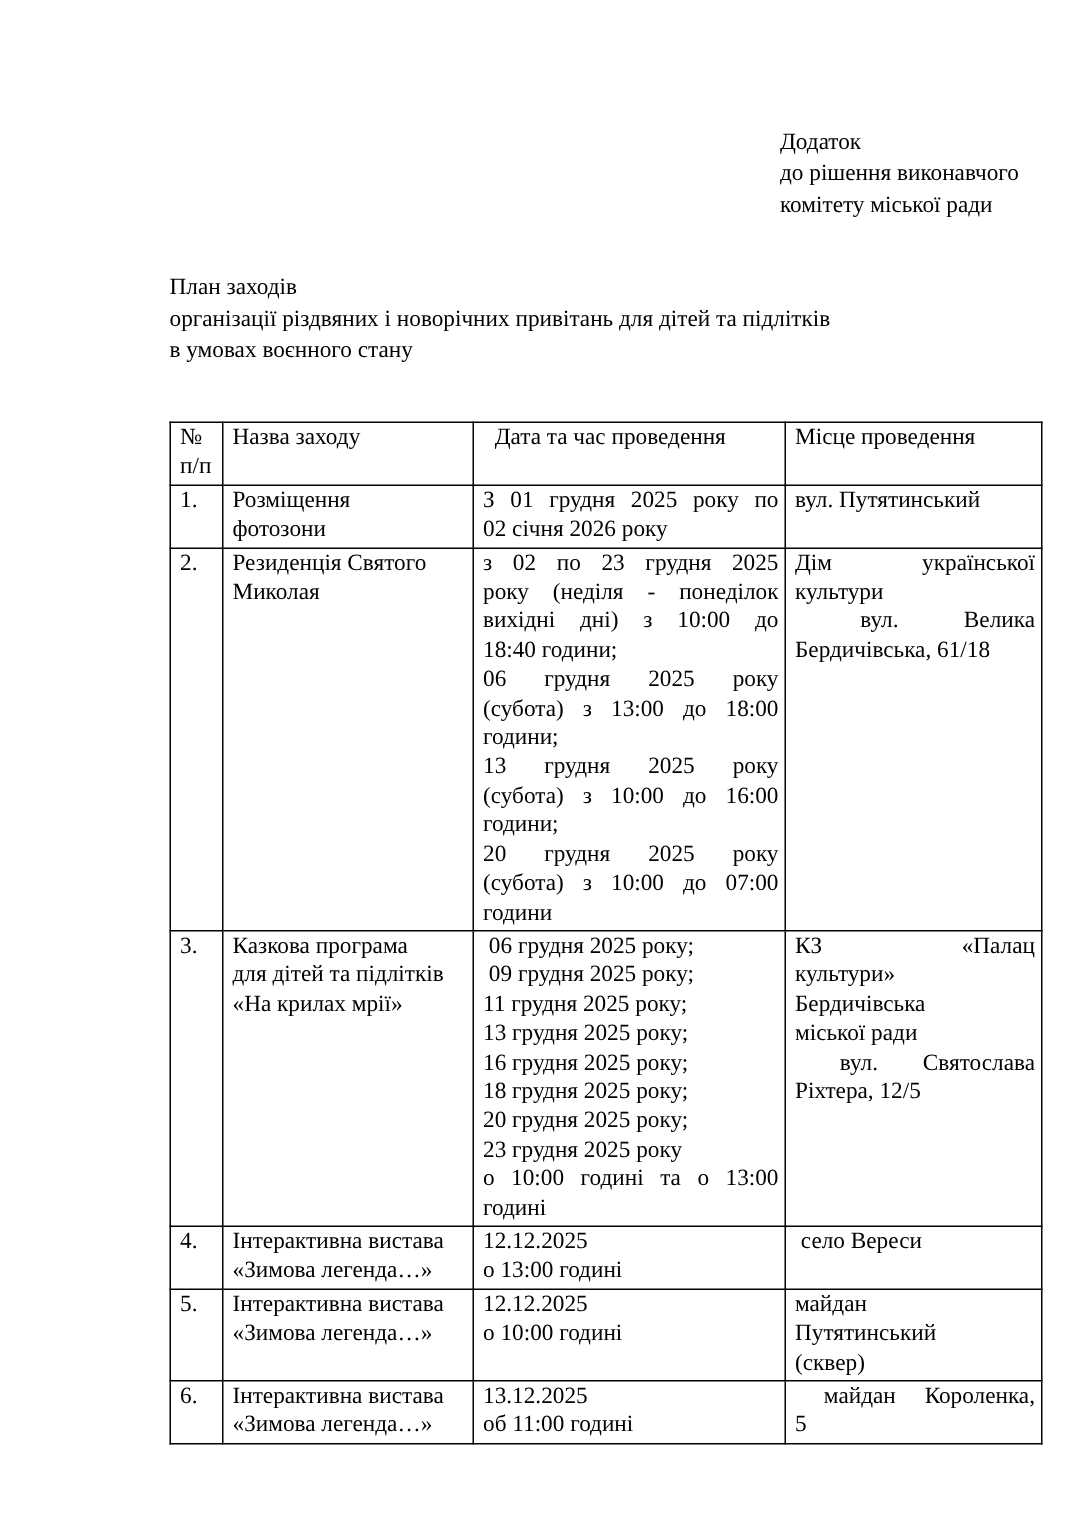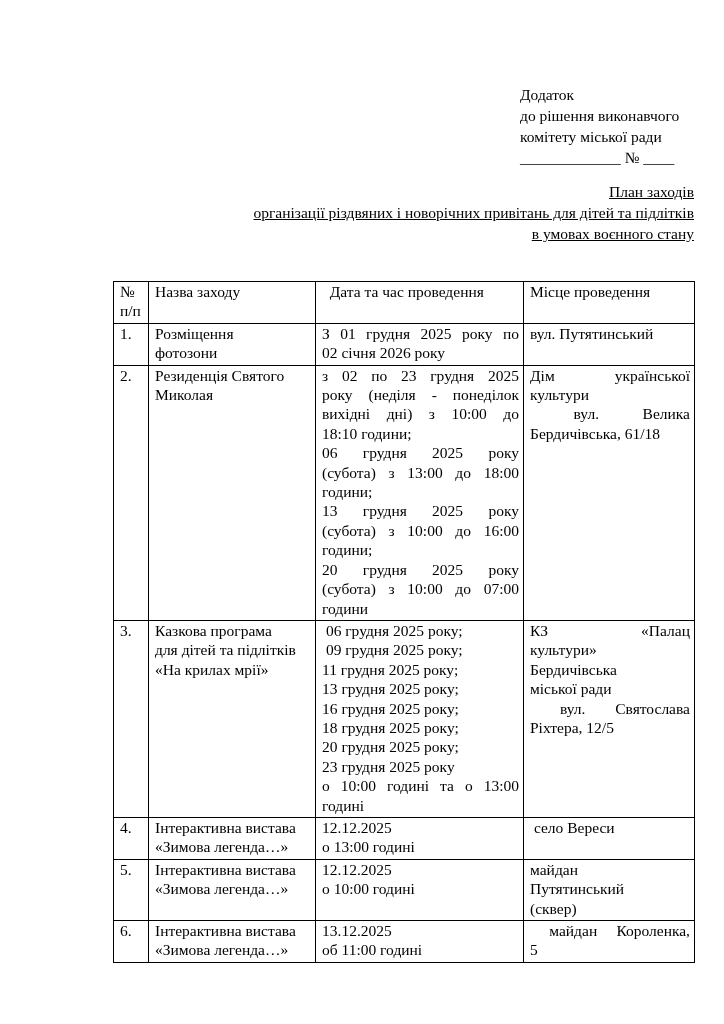--- a/index.html
+++ b/index.html
@@ -19,23 +19,22 @@
     top: 84px;
     line-height: 21px;
     white-space: nowrap;
     margin-left: 20px;
   }
   .doc-title {
     position: absolute;
     left: 113px;
     top: 181px;
     width: 581px;
-    text-align: right;
+    text-align: left;
     line-height: 21px;
-    text-decoration: underline;
   }
   table.events {
     position: absolute;
     left: 113px;
     top: 281px;
     width: 582px;
     border-collapse: collapse;
     table-layout: fixed;
   }
   table.events th, table.events td {
@@ -58,21 +57,20 @@
 </style>
 </head>
 <body>
 
 <div class="page">
 
   <div class="letterhead">
     <div class="ln-h">Додаток</div>
     <div class="ln-h">до рішення виконавчого</div>
     <div class="ln-h">комітету міської ради</div>
-    <div class="ln-h">_____________ № ____</div>
   </div>
 
   <div class="doc-title">
     <div>План заходів</div>
     <div>організації різдвяних і новорічних привітань для дітей та підлітків</div>
     <div>в умовах воєнного стану</div>
   </div>
 
   <table class="events">
       <colgroup>
@@ -120,21 +118,21 @@
             <div class="ln">2.</div>
           </td>
           <td>
             <div class="ln">Резиденція Святого</div>
             <div class="ln">Миколая</div>
           </td>
           <td>
             <div class="ln just">з 02 по 23 грудня 2025</div>
             <div class="ln just">року (неділя - понеділок</div>
             <div class="ln just">вихідні дні) з 10:00 до</div>
-            <div class="ln">18:10 години;</div>
+            <div class="ln">18:40 години;</div>
             <div class="ln just">06 грудня 2025 року</div>
             <div class="ln just">(субота) з 13:00 до 18:00</div>
             <div class="ln">години;</div>
             <div class="ln just">13 грудня 2025 року</div>
             <div class="ln just">(субота) з 10:00 до 16:00</div>
             <div class="ln">години;</div>
             <div class="ln just">20 грудня 2025 року</div>
             <div class="ln just">(субота) з 10:00 до 07:00</div>
             <div class="ln">години</div>
           </td>

